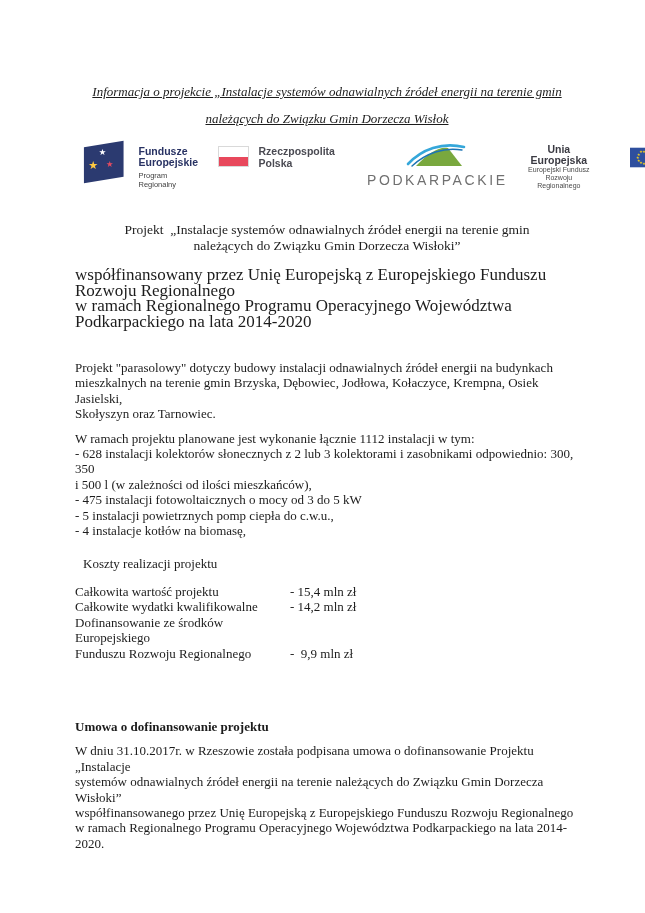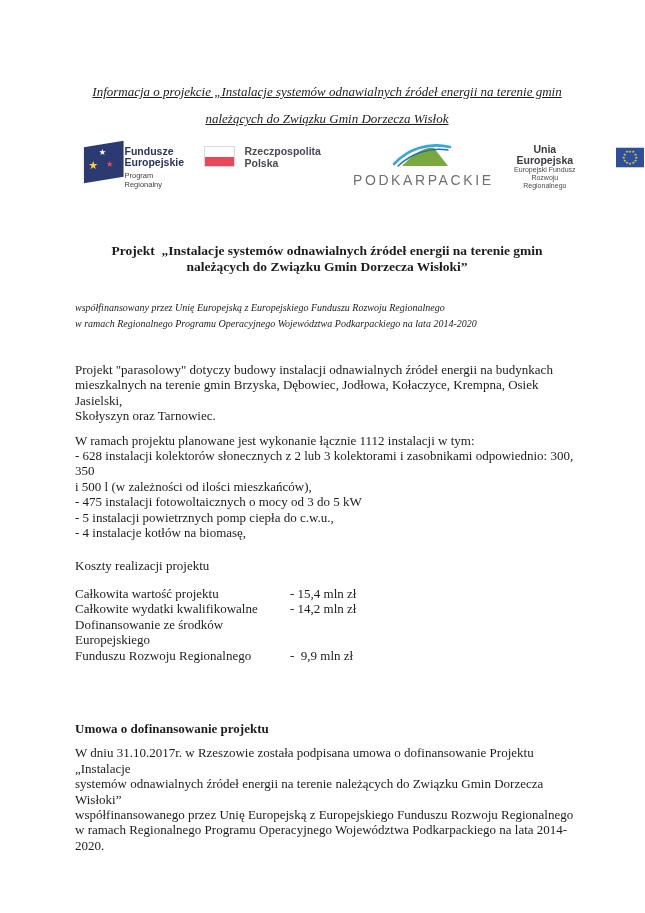--- a/index.html
+++ b/index.html
@@ -29,21 +29,21 @@
   .logo-row{
     margin-top:7px;
     height:52px;
     display:flex;
     align-items:flex-start;
     padding-left:8px;
     font-family:"Liberation Sans","DejaVu Sans",sans-serif;
   }
   .logo-group{display:flex;align-items:flex-start;}
 
-  .fe-text{margin-left:0;margin-top:7px;}
+  .fe-text{margin-left:14px;margin-top:7px;}
   .fe-title{font-size:10.5px;font-weight:bold;color:#283263;line-height:11px;}
   .fe-sub{font-size:7.5px;color:#3f3f3f;margin-top:3px;}
 
   .rp-group{margin-left:16px;margin-top:7px;}
   .rp-flag{width:31px;height:21px;border:1px solid #d9d9d9;box-sizing:border-box;}
   .rp-flag .w{height:50%;background:#ffffff;}
   .rp-flag .r{height:50%;background:#e8485c;}
   .rp-text{margin-left:10px;font-size:10.5px;font-weight:bold;color:#4a4a52;line-height:12px;margin-top:-1px;}
 
   .pk-group{margin-left:32px;margin-top:2px;display:block;text-align:center;}
@@ -51,36 +51,35 @@
 
   .ue-group{margin-left:19px;margin-top:5px;gap:31px;}
   .ue-text{text-align:center;}
   .ue-title{font-size:10.5px;font-weight:bold;color:#3a3a42;line-height:11px;}
   .ue-sub{font-size:7px;color:#4a4a4a;line-height:8px;}
   .ue-sub:first-of-type{margin-top:2px;}
   .ue-flag{margin-left:8px;margin-top:1px;}
 
   
   .project-title{
-    margin-top:52px;
+    margin-top:31px;
     text-align:center;
-    font-weight:bold;
+    font-weight:normal;
     font-size:13.5px;
     line-height:16px;
   }
   .cofinance{
-    margin-top:25px;
-    font-style:italic;
-    font-size:10px;
+    margin-top:13px;
+    font-size:17px;
     line-height:15.5px;
   }
   .para{font-size:13px;line-height:15.4px;}
   .para-desc{margin-top:31px;}
   .para-count{margin-top:9px;}
-  .costs-heading{margin-top:18px;font-size:13px;line-height:15.4px;}
+  .costs-heading{margin-top:18px;font-size:13px;line-height:15.4px;margin-left:8px;}
   .cost-table{margin-top:12px;font-size:13px;line-height:15.4px;}
   .cost-row{display:flex;align-items:flex-end;}
   .cost-label{width:215px;flex:0 0 215px;}
   .cost-value{white-space:pre;}
   .para-goal{margin-top:33px;}
   .agreement-heading{margin-top:58px;font-weight:bold;font-size:13px;line-height:15.4px;}
   .para-agreement{margin-top:9px;}
 </style>
 </head>
 <body>

